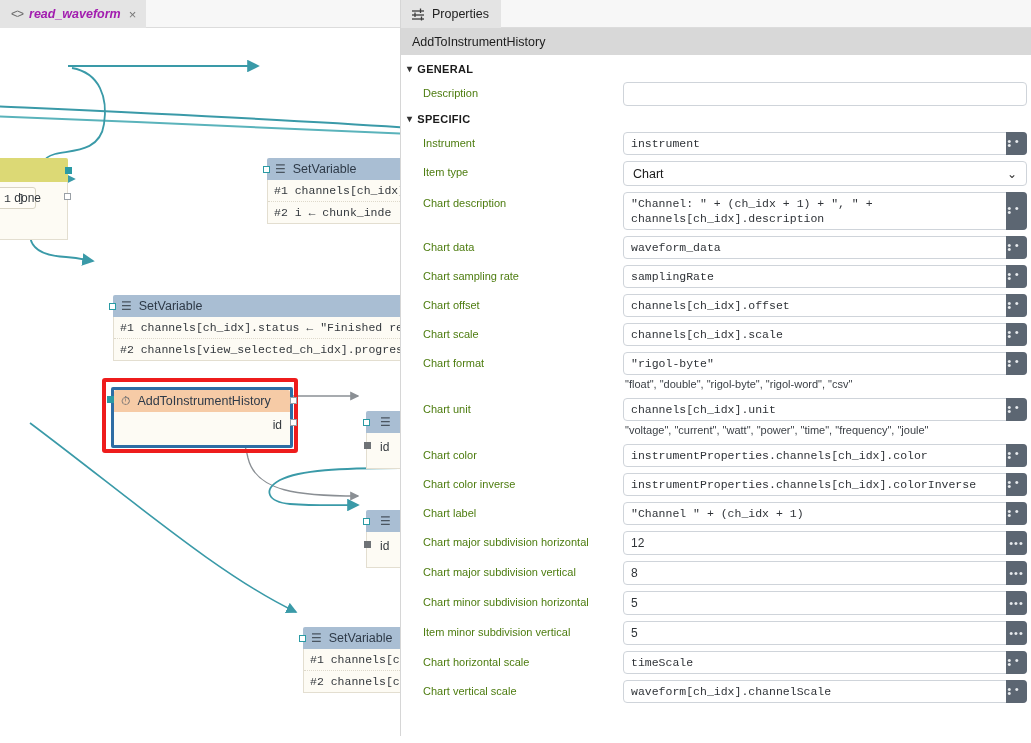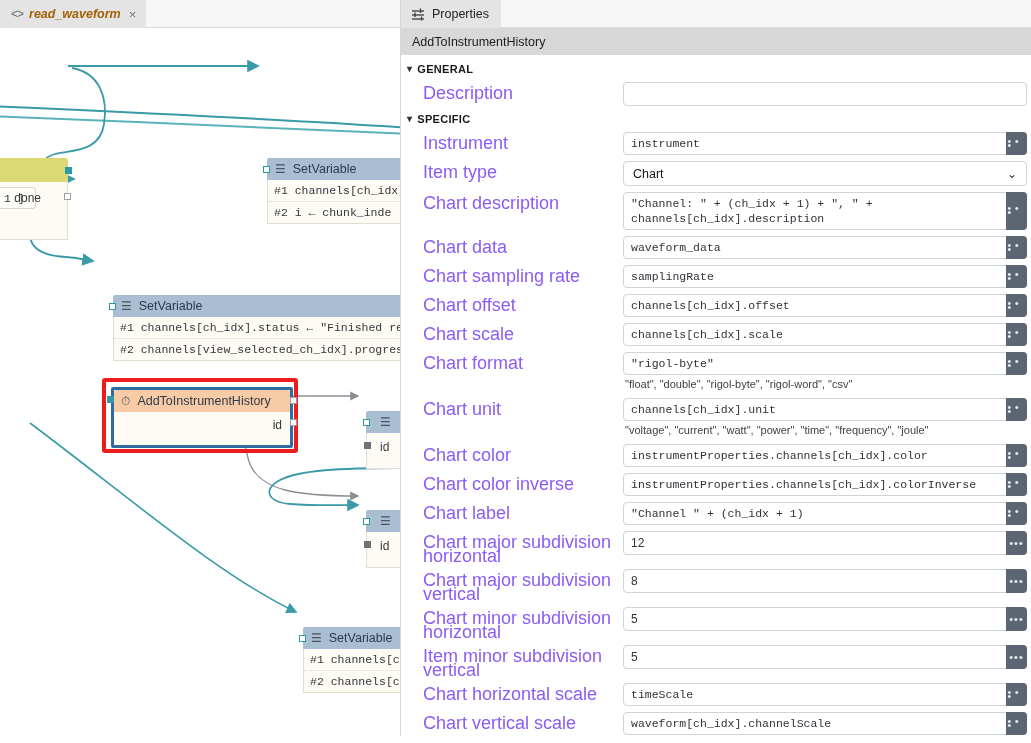--- a/index.html
+++ b/index.html
@@ -28,21 +28,21 @@
   .tab {
     position: absolute; left: 0; top: 0;
     height: 28px;
     display: flex; align-items: center; gap: 6px;
     padding: 0 10px 0 11px;
     background: #e4e4e4;
     font-size: 12.5px;
     color: #303030;
   }
   .tab .codeicon { color: #6a6a6a; font-size: 12px; letter-spacing: -1px; }
-  .tab .tabname { font-style: italic; font-weight: 600; font-size: 12.5px; color: #a16207; }
+  .tab .tabname { font-style: italic; font-weight: 600; font-size: 12.5px; color: #a21caf; }
   .tab .closex { color: #777; font-size: 13px; margin-left: 2px; cursor: pointer; }
 
   #canvas { position: absolute; left: 0; top: 28px; width: 400px; height: 715px; background: #fff; overflow: hidden; }
   #wires { position: absolute; left:0; top:0; width: 400px; height: 715px; }
 
   
   .node { position: absolute; border-radius: 3px; }
   .nhead {
     display: flex; align-items: center; gap: 7px;
     height: 22px; padding: 0 8px;
@@ -137,21 +137,21 @@
     display: flex; align-items: center; gap: 5px;
     padding: 4px 0 4px 6px;
     font-size: 11px; font-weight: bold; color: #1a1a1a; letter-spacing: .3px;
   }
   .chev { font-size: 10px; color: #333; line-height: 1; }
 
   .prow { display: flex; align-items: flex-start; padding: 3px 4px 3px 0; }
   .plabel {
     width: 222px; flex: 0 0 222px;
     padding-left: 22px; padding-top: 4px;
-    font-size: 18px; color: #8b5cf6; line-height: 14px;
+    font-size: 11px; color: #4d7c0f; line-height: 14px;
   }
   .pfieldwrap { position: relative; flex: 1; display: flex; flex-direction: column; }
   .pfield {
     position: relative;
     border: 1px solid #cfd4da; border-radius: 4px; background: #fff;
     min-height: 23px;
     padding: 3px 30px 3px 7px;
     font-family: "Liberation Mono", monospace;
     font-size: 11.5px; color: #2f3338; line-height: 15px;
     white-space: pre-wrap; word-break: break-word;

